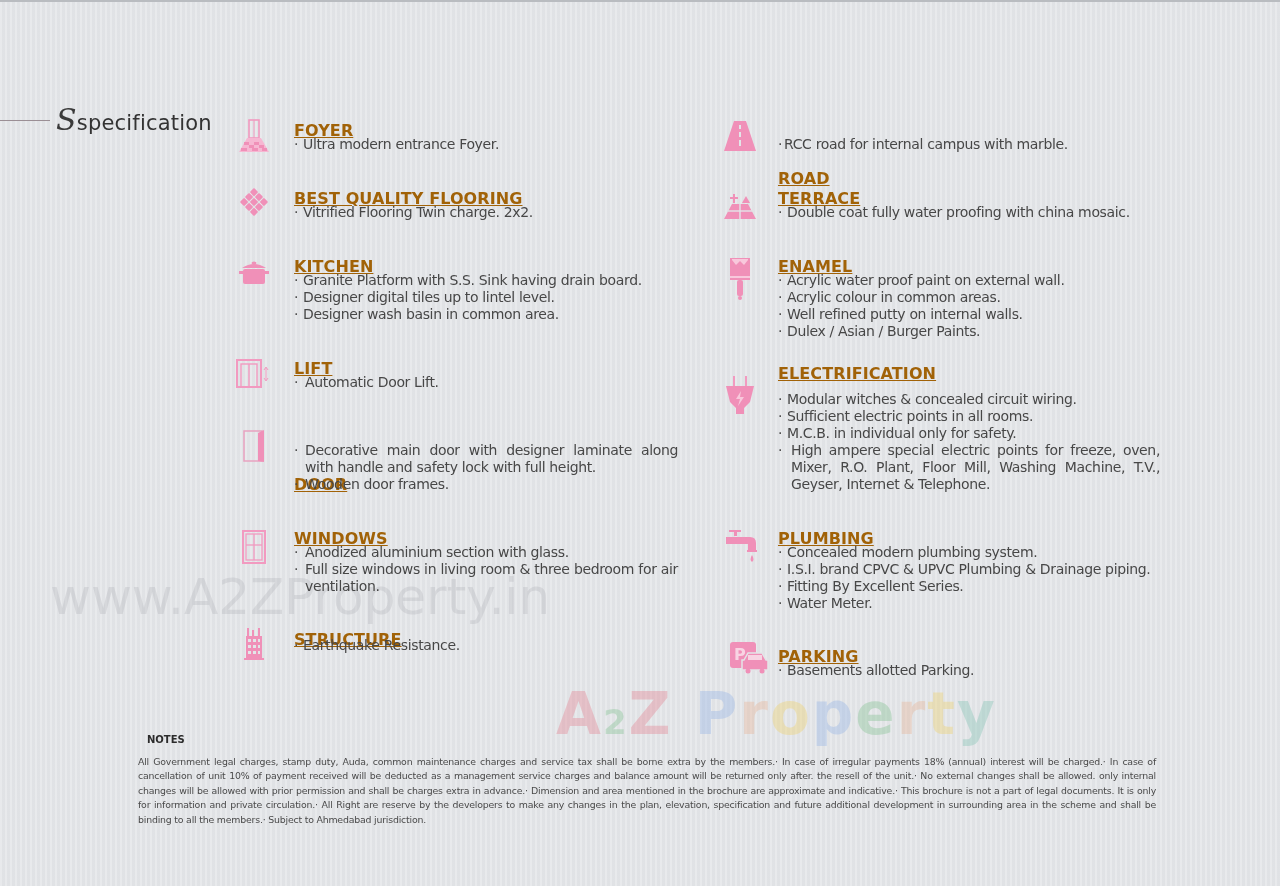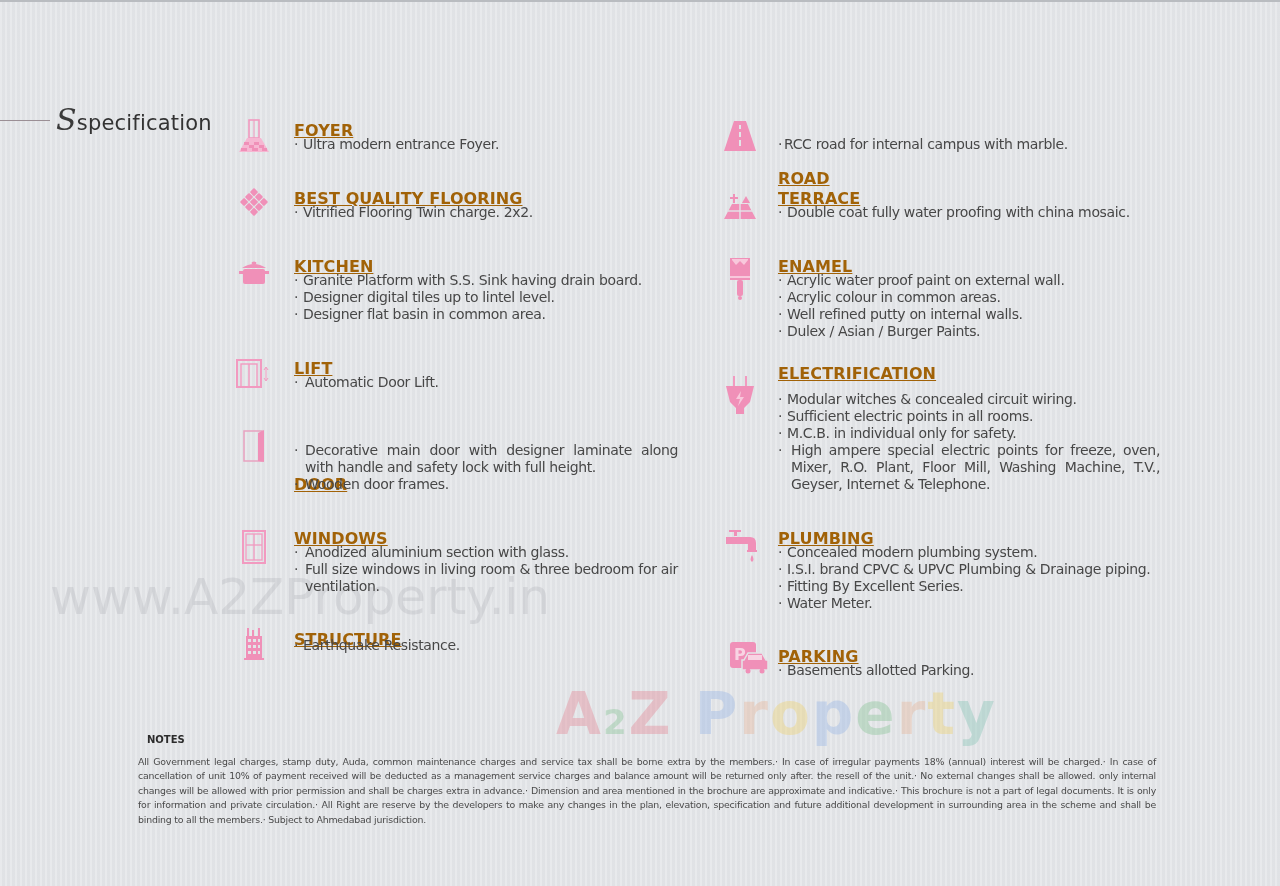--- a/index.html
+++ b/index.html
@@ -93,21 +93,21 @@
       <path d="M6 14 Q18 6 30 14 Z" fill="#f090b8"></path>
       <rect x="7" y="15" width="22" height="15" rx="2" fill="#f090b8"></rect>
       <rect x="3" y="17" width="4" height="3" fill="#f090b8"></rect>
       <rect x="29" y="17" width="4" height="3" fill="#f090b8"></rect>
     </svg>
 </div>
 <div class="item-title" style="left:294px;top:257px;">KITCHEN</div>
 <div class="bullets" style="left:294px;top:272px;width:384px;">
   <div class="bullet">Granite Platform with S.S. Sink having drain board.</div>
   <div class="bullet">Designer digital tiles up to lintel level.</div>
-  <div class="bullet">Designer flat basin in common area.</div>
+  <div class="bullet">Designer wash basin in common area.</div>
 </div>
 
 <div class="icon" style="left:234px;top:356px;">
   <svg viewBox="0 0 36 36">
       <rect x="3" y="4" width="24" height="27" fill="none" stroke="#f29ac0" stroke-width="2"></rect>
       <rect x="7" y="8" width="16" height="23" fill="none" stroke="#f29ac0" stroke-width="1.4"></rect>
       <line x1="15" y1="8" x2="15" y2="31" stroke="#f29ac0" stroke-width="1.4"></line>
       <line x1="32" y1="12" x2="32" y2="24" stroke="#f29ac0" stroke-width="1"></line>
       <polyline points="30,14 32,11 34,14" fill="none" stroke="#f29ac0" stroke-width="1"></polyline>
       <polyline points="30,22 32,25 34,22" fill="none" stroke="#f29ac0" stroke-width="1"></polyline>

